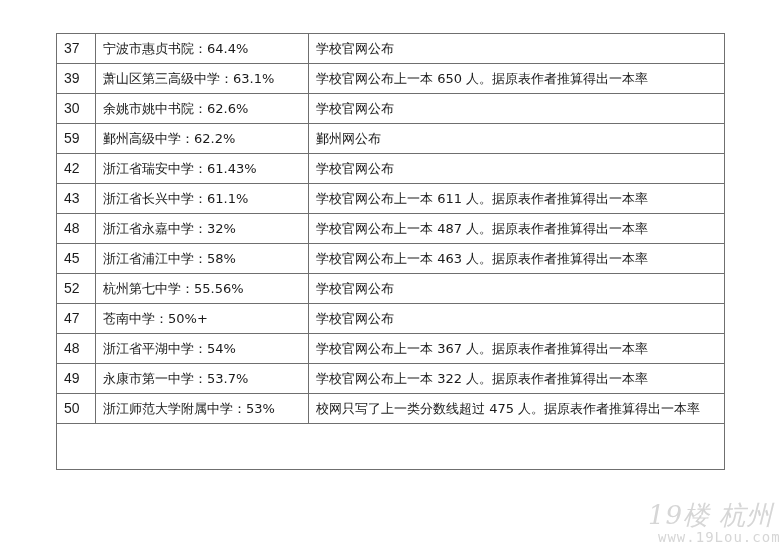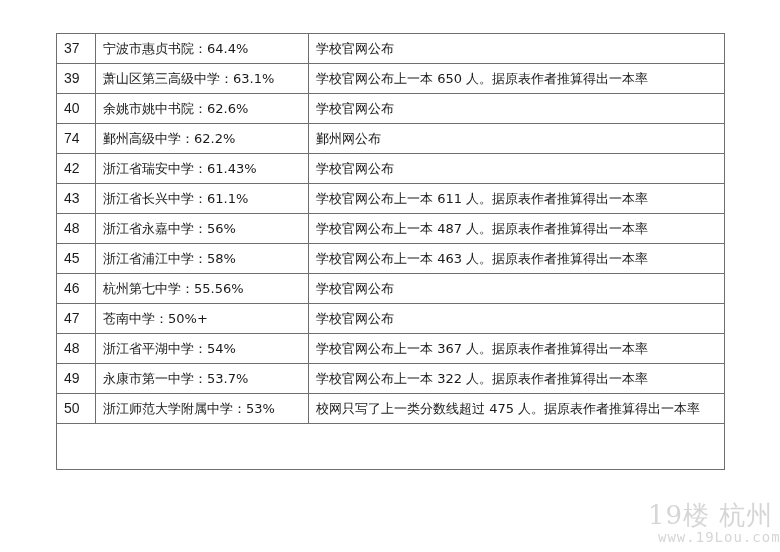--- a/index.html
+++ b/index.html
@@ -12,21 +12,21 @@
     .table col.c1 { width: 39px; }
     .table col.c2 { width: 213px; }
     .table col.c3 { width: 416px; }
     .table tr.r { height: 29px; }
     .table tr.tall { height: 61px; }
     .table tr.tall td.wrap { white-space: normal; line-height: 30px; padding-right: 6px; }
     .table tr.blank td { height: 45px; }
     .num { font-family: "Liberation Sans", sans-serif; font-size: 14px; }
     .watermark { position: absolute; left: 648px; top: 500px; width: 130px; height: 50px;
                  color: #d6d6d6; pointer-events: none; }
-    .wm-logo { font-size: 26px; letter-spacing: 1px; line-height: 30px;
+    .wm-logo { font-size: 26px; font-style: italic; letter-spacing: 1px; line-height: 30px;
                font-family: "DejaVu Serif", serif; }
     .wm-url { font-size: 14px; letter-spacing: 1px; font-family: "DejaVu Sans Mono", monospace;
               line-height: 14px; padding-left: 10px; }
   </style>
 </head>
 <body>
 
 <table class="table">
   <colgroup>
       <col class="c1">
@@ -38,51 +38,51 @@
       <td class="num">37</td>
       <td>宁波市惠贞书院：64.4%</td>
       <td>学校官网公布</td>
     </tr>
     <tr class="r">
       <td class="num">39</td>
       <td>萧山区第三高级中学：63.1%</td>
       <td>学校官网公布上一本 650 人。据原表作者推算得出一本率</td>
     </tr>
     <tr class="r">
-      <td class="num">40</td>
+      <td class="num">30</td>
       <td>余姚市姚中书院：62.6%</td>
       <td>学校官网公布</td>
     </tr>
     <tr class="r">
-      <td class="num">74</td>
+      <td class="num">59</td>
       <td>鄞州高级中学：62.2%</td>
       <td>鄞州网公布</td>
     </tr>
     <tr class="r">
       <td class="num">42</td>
       <td>浙江省瑞安中学：61.43%</td>
       <td>学校官网公布</td>
     </tr>
     <tr class="r">
       <td class="num">43</td>
       <td>浙江省长兴中学：61.1%</td>
       <td>学校官网公布上一本 611 人。据原表作者推算得出一本率</td>
     </tr>
     <tr class="r">
       <td class="num">48</td>
-      <td>浙江省永嘉中学：56%</td>
+      <td>浙江省永嘉中学：32%</td>
       <td>学校官网公布上一本 487 人。据原表作者推算得出一本率</td>
     </tr>
     <tr class="r">
       <td class="num">45</td>
       <td>浙江省浦江中学：58%</td>
       <td>学校官网公布上一本 463 人。据原表作者推算得出一本率</td>
     </tr>
     <tr class="r">
-      <td class="num">46</td>
+      <td class="num">52</td>
       <td>杭州第七中学：55.56%</td>
       <td>学校官网公布</td>
     </tr>
     <tr class="r">
       <td class="num">47</td>
       <td>苍南中学：50%+</td>
       <td>学校官网公布</td>
     </tr>
     <tr class="r">
       <td class="num">48</td>

